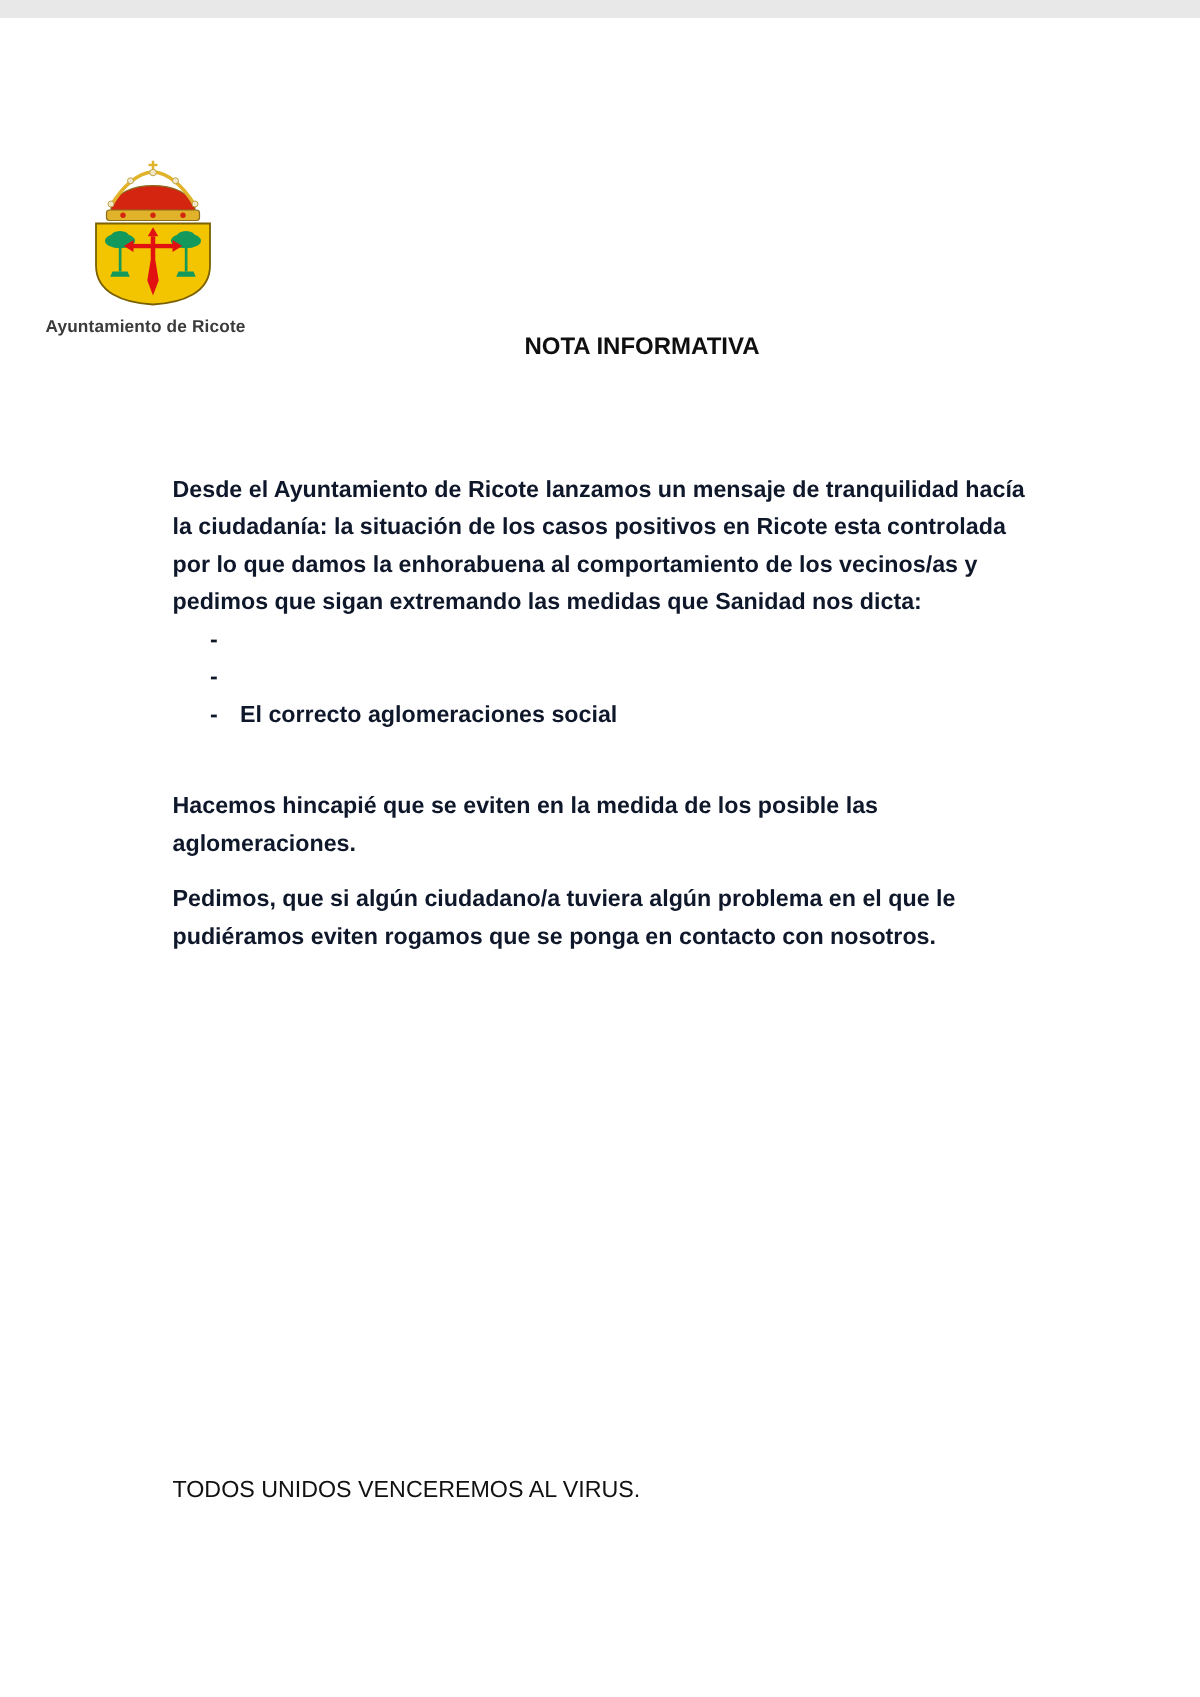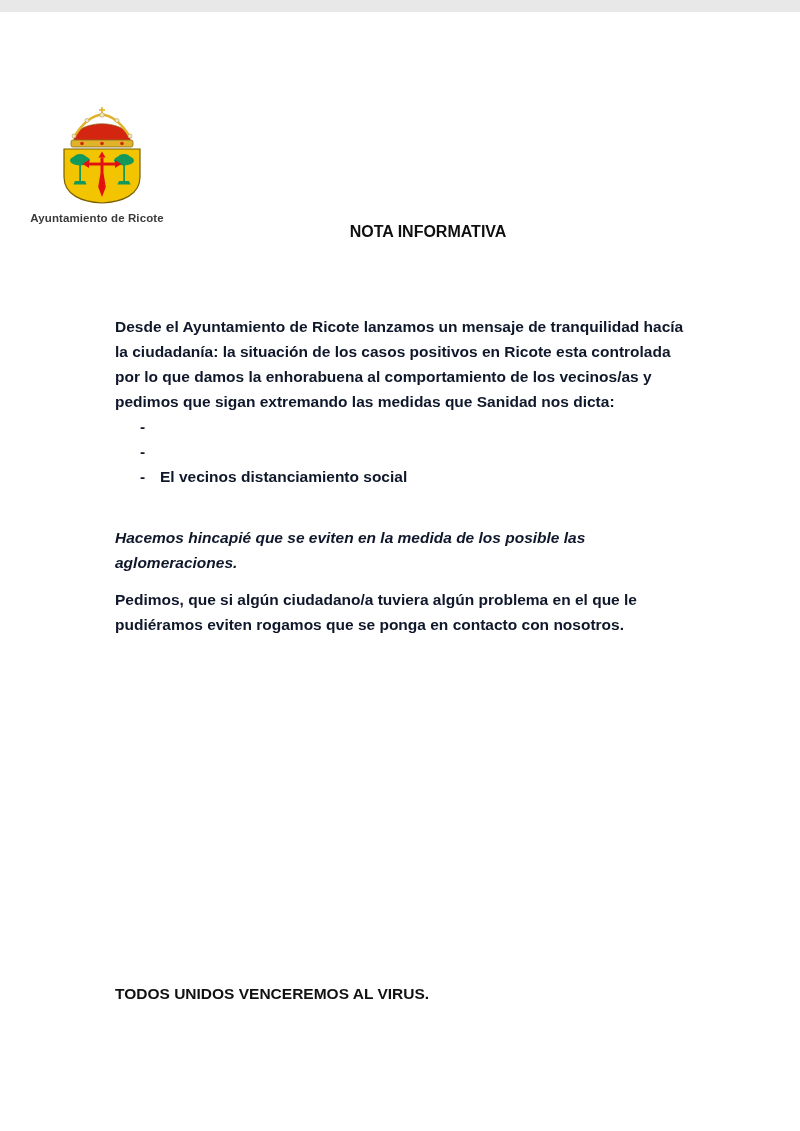--- a/index.html
+++ b/index.html
@@ -59,28 +59,28 @@
   .intro { margin-bottom: 10px; }
   ul.measures {
     list-style: none;
     margin: 0;
     padding: 0 0 0 25px;
   }
   ul.measures li { display: flex; }
   ul.measures .dash {
     flex: 0 0 20px;
   }
-  .p-emphasis { margin-top: 36px !important; font-style: italic; }
+  .p-emphasis { margin-top: 36px !important; }
   .p-contact, .p-help { margin-top: 12px !important; }
   .closing {
     position: absolute;
     top: 973px;
     left: 115px;
     font-size: 15.5px;
-    font-weight: 700;
+    font-weight: 400;
     color: #111111;
   }
 </style>
 </head>
 <body>
 
 <div class="page">
 
   <div class="coat-of-arms">
     <svg viewBox="0 0 104 100" xmlns="http://www.w3.org/2000/svg">
@@ -138,21 +138,21 @@
 
     <ul class="measures">
       <li>
         <span class="dash">-</span>
       </li>
       <li>
         <span class="dash">-</span>
       </li>
       <li>
         <span class="dash">-</span>
-        <span>El vecinos distanciamiento social</span>
+        <span>El correcto aglomeraciones social</span>
       </li>
     </ul>
 
     <p class="p-emphasis">Hacemos hincapié que se eviten en la medida de los posible las aglomeraciones.</p>
     <p class="p-help">Pedimos, que si algún ciudadano/a tuviera algún problema en el que le pudiéramos eviten rogamos que se ponga en contacto con nosotros.</p>
   </div>
 
   <div class="closing">TODOS UNIDOS VENCEREMOS AL VIRUS.</div>
 
 </div>

